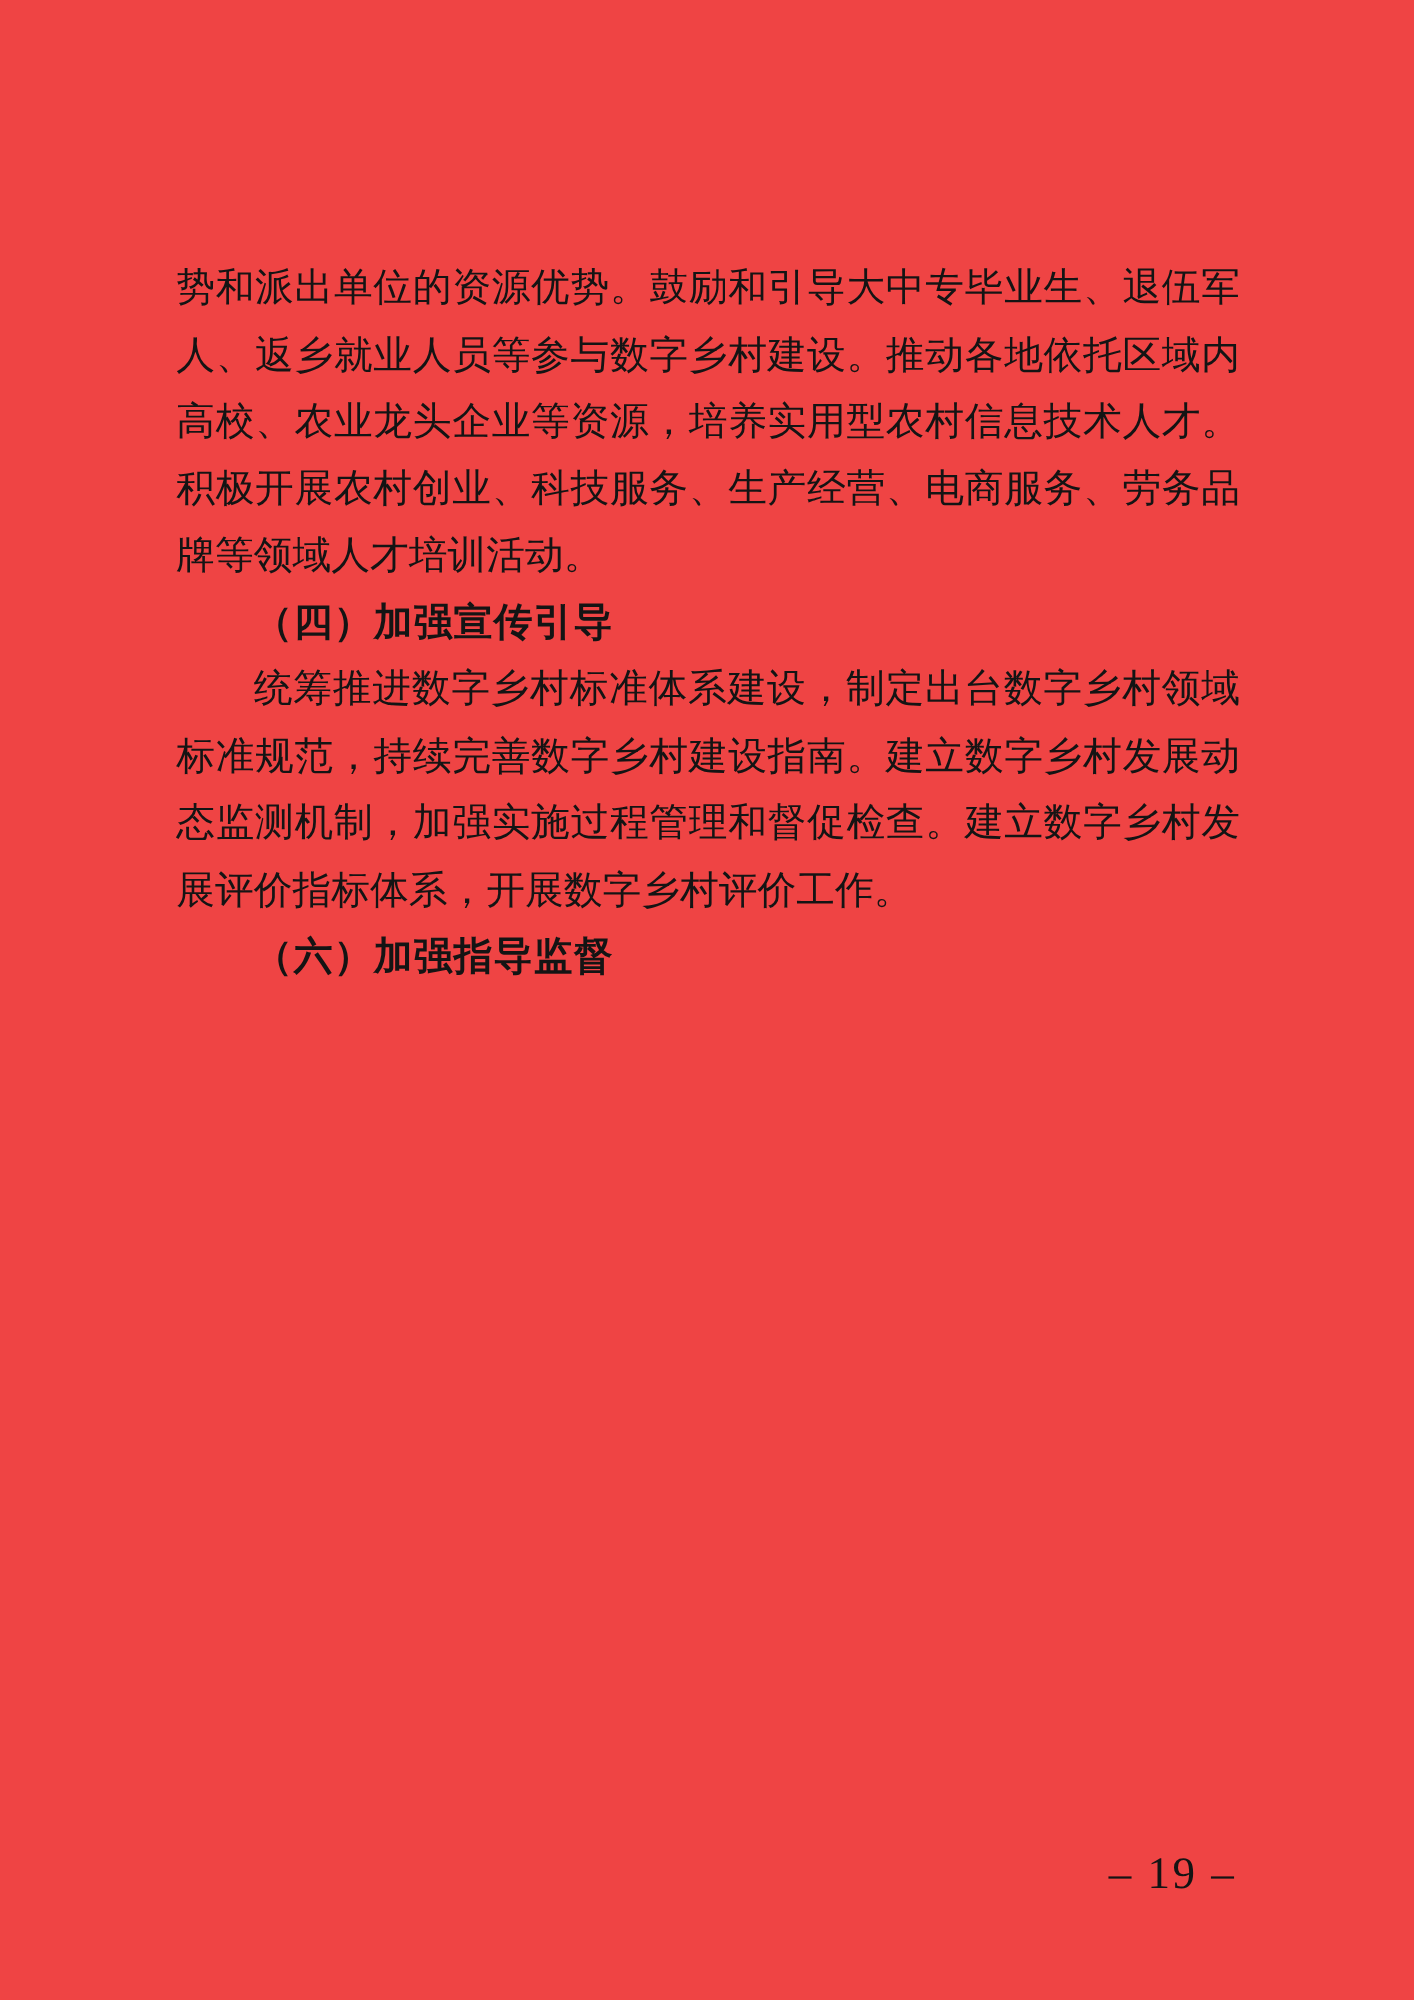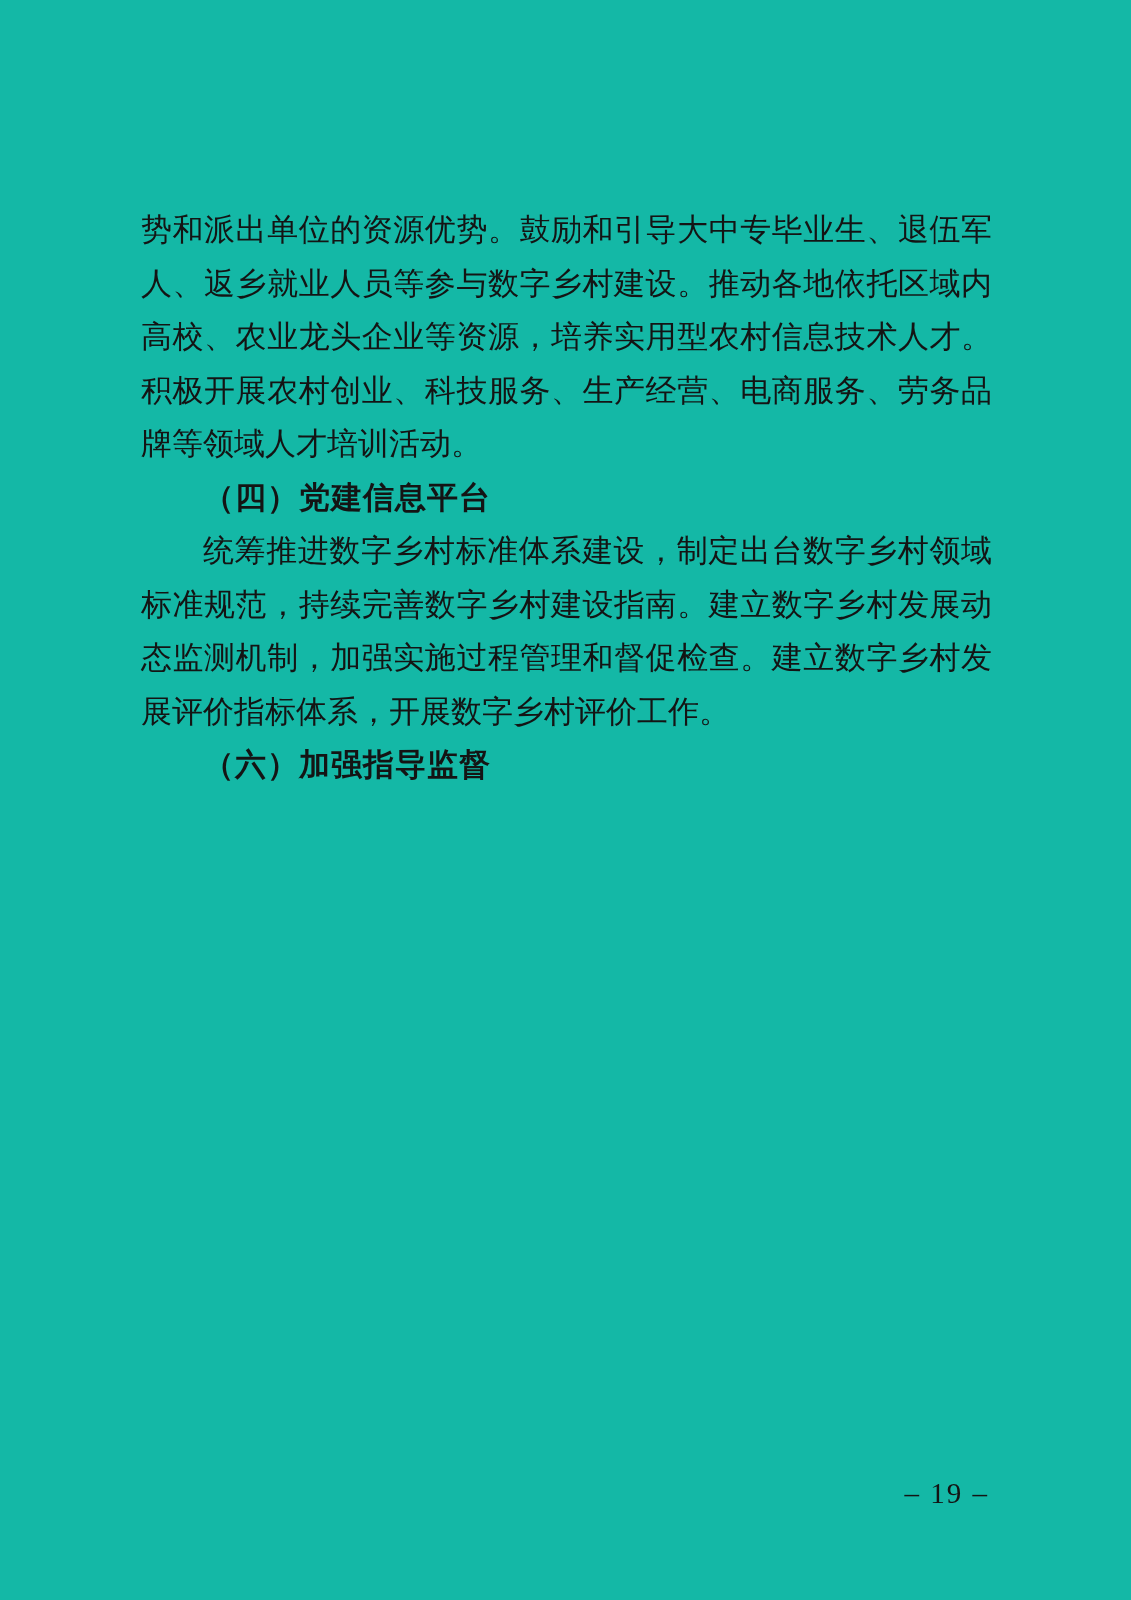--- a/index.html
+++ b/index.html
@@ -5,21 +5,21 @@
   * { margin: 0; padding: 0; box-sizing: border-box; }
   html, body {
     width: 1131px;
     background: #ffffff;
     font-family: "Liberation Serif", "DejaVu Serif", serif;
   }
   .page {
     position: relative;
     width: 1131px;
     height: 1600px;
-    background: #14b8a6;
+    background: #ef4444;
     overflow: hidden;
   }
   .content {
     position: absolute;
     left: 141px;
     top: 203px;
     width: 851px;
     font-size: 31px;
     line-height: 53.5px;
     color: #141414;
@@ -36,30 +36,30 @@
   .heading {
     text-indent: 2em;
     font-weight: bold;
     margin: 0;
     letter-spacing: 1px;
   }
   .footer {
     position: absolute;
     top: 1477px;
     right: 142px;
-    font-size: 29px;
+    font-size: 36px;
     color: #141414;
     letter-spacing: 2px;
   }
 </style>
 </head>
 <body>
 
 <div class="page">
   <div class="content">
     <p class="para no-indent">势和派出单位的资源优势。鼓励和引导大中专毕业生、退伍军人、返乡就业人员等参与数字乡村建设。推动各地依托区域内高校、农业龙头企业等资源，培养实用型农村信息技术人才。积极开展农村创业、科技服务、生产经营、电商服务、劳务品牌等领域人才培训活动。</p>
-    <p class="heading">（四）党建信息平台</p>
+    <p class="heading">（四）加强宣传引导</p>
     <p class="para">统筹推进数字乡村标准体系建设，制定出台数字乡村领域标准规范，持续完善数字乡村建设指南。建立数字乡村发展动态监测机制，加强实施过程管理和督促检查。建立数字乡村发展评价指标体系，开展数字乡村评价工作。</p>
     <p class="heading">（六）加强指导监督</p>
   </div>
 
   <div class="footer">– 19 –</div>
 </div>
 
 </body></html>

